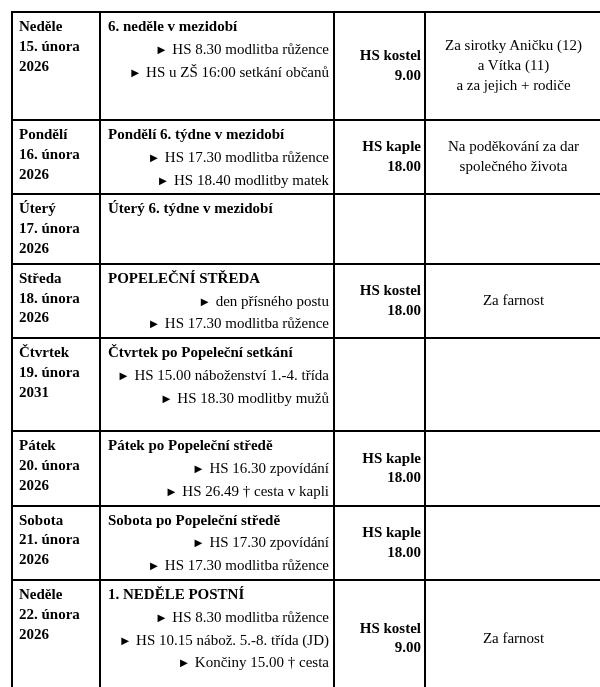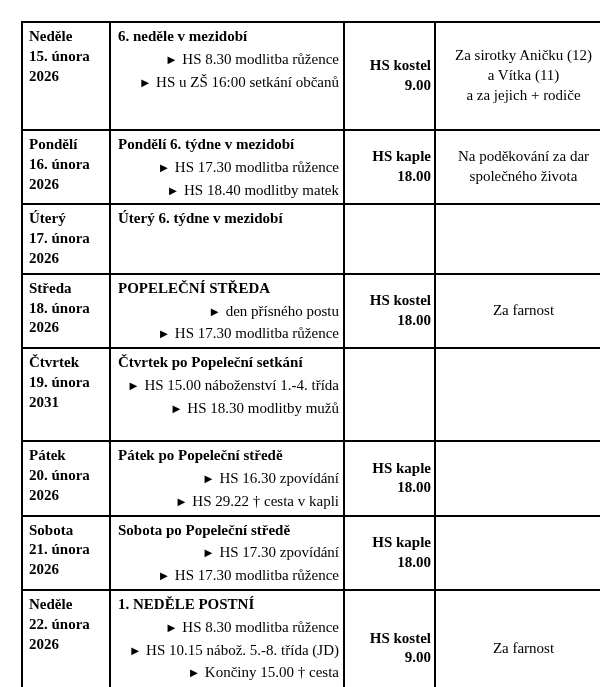--- a/index.html
+++ b/index.html
@@ -7,21 +7,21 @@
     padding: 0;
     background: #ffffff;
     width: 600px;
     height: 687px;
     overflow: hidden;
   }
   .page {
     box-sizing: border-box;
     width: 600px;
     height: 687px;
-    padding: 21px;
+    padding: 11px;
     font-family: "Liberation Serif", "DejaVu Serif", serif;
     color: #000000;
     background: #ffffff;
   }
   table.schedule {
     border-collapse: collapse;
     table-layout: fixed;
     width: 590px;
     background: #ffffff;
   }
@@ -166,21 +166,21 @@
         <td class="intention-cell"></td>
       </tr>
 
       <tr>
         <td class="date-cell">Pátek
 20. února
 2026</td>
         <td class="desc-cell">
           <div class="day-title">Pátek po Popeleční středě</div>
           <div class="bullet-line"><span class="bullet-marker">►</span><span>HS 16.30 zpovídání</span></div>
-          <div class="bullet-line"><span class="bullet-marker">►</span><span>HS 29.22 † cesta v kapli</span></div>
+          <div class="bullet-line"><span class="bullet-marker">►</span><span>HS 26.49 † cesta v kapli</span></div>
         </td>
         <td class="mass-cell">HS kaple
 18.00</td>
         <td class="intention-cell"></td>
       </tr>
 
       <tr>
         <td class="date-cell">Sobota
 21. února
 2026</td>

